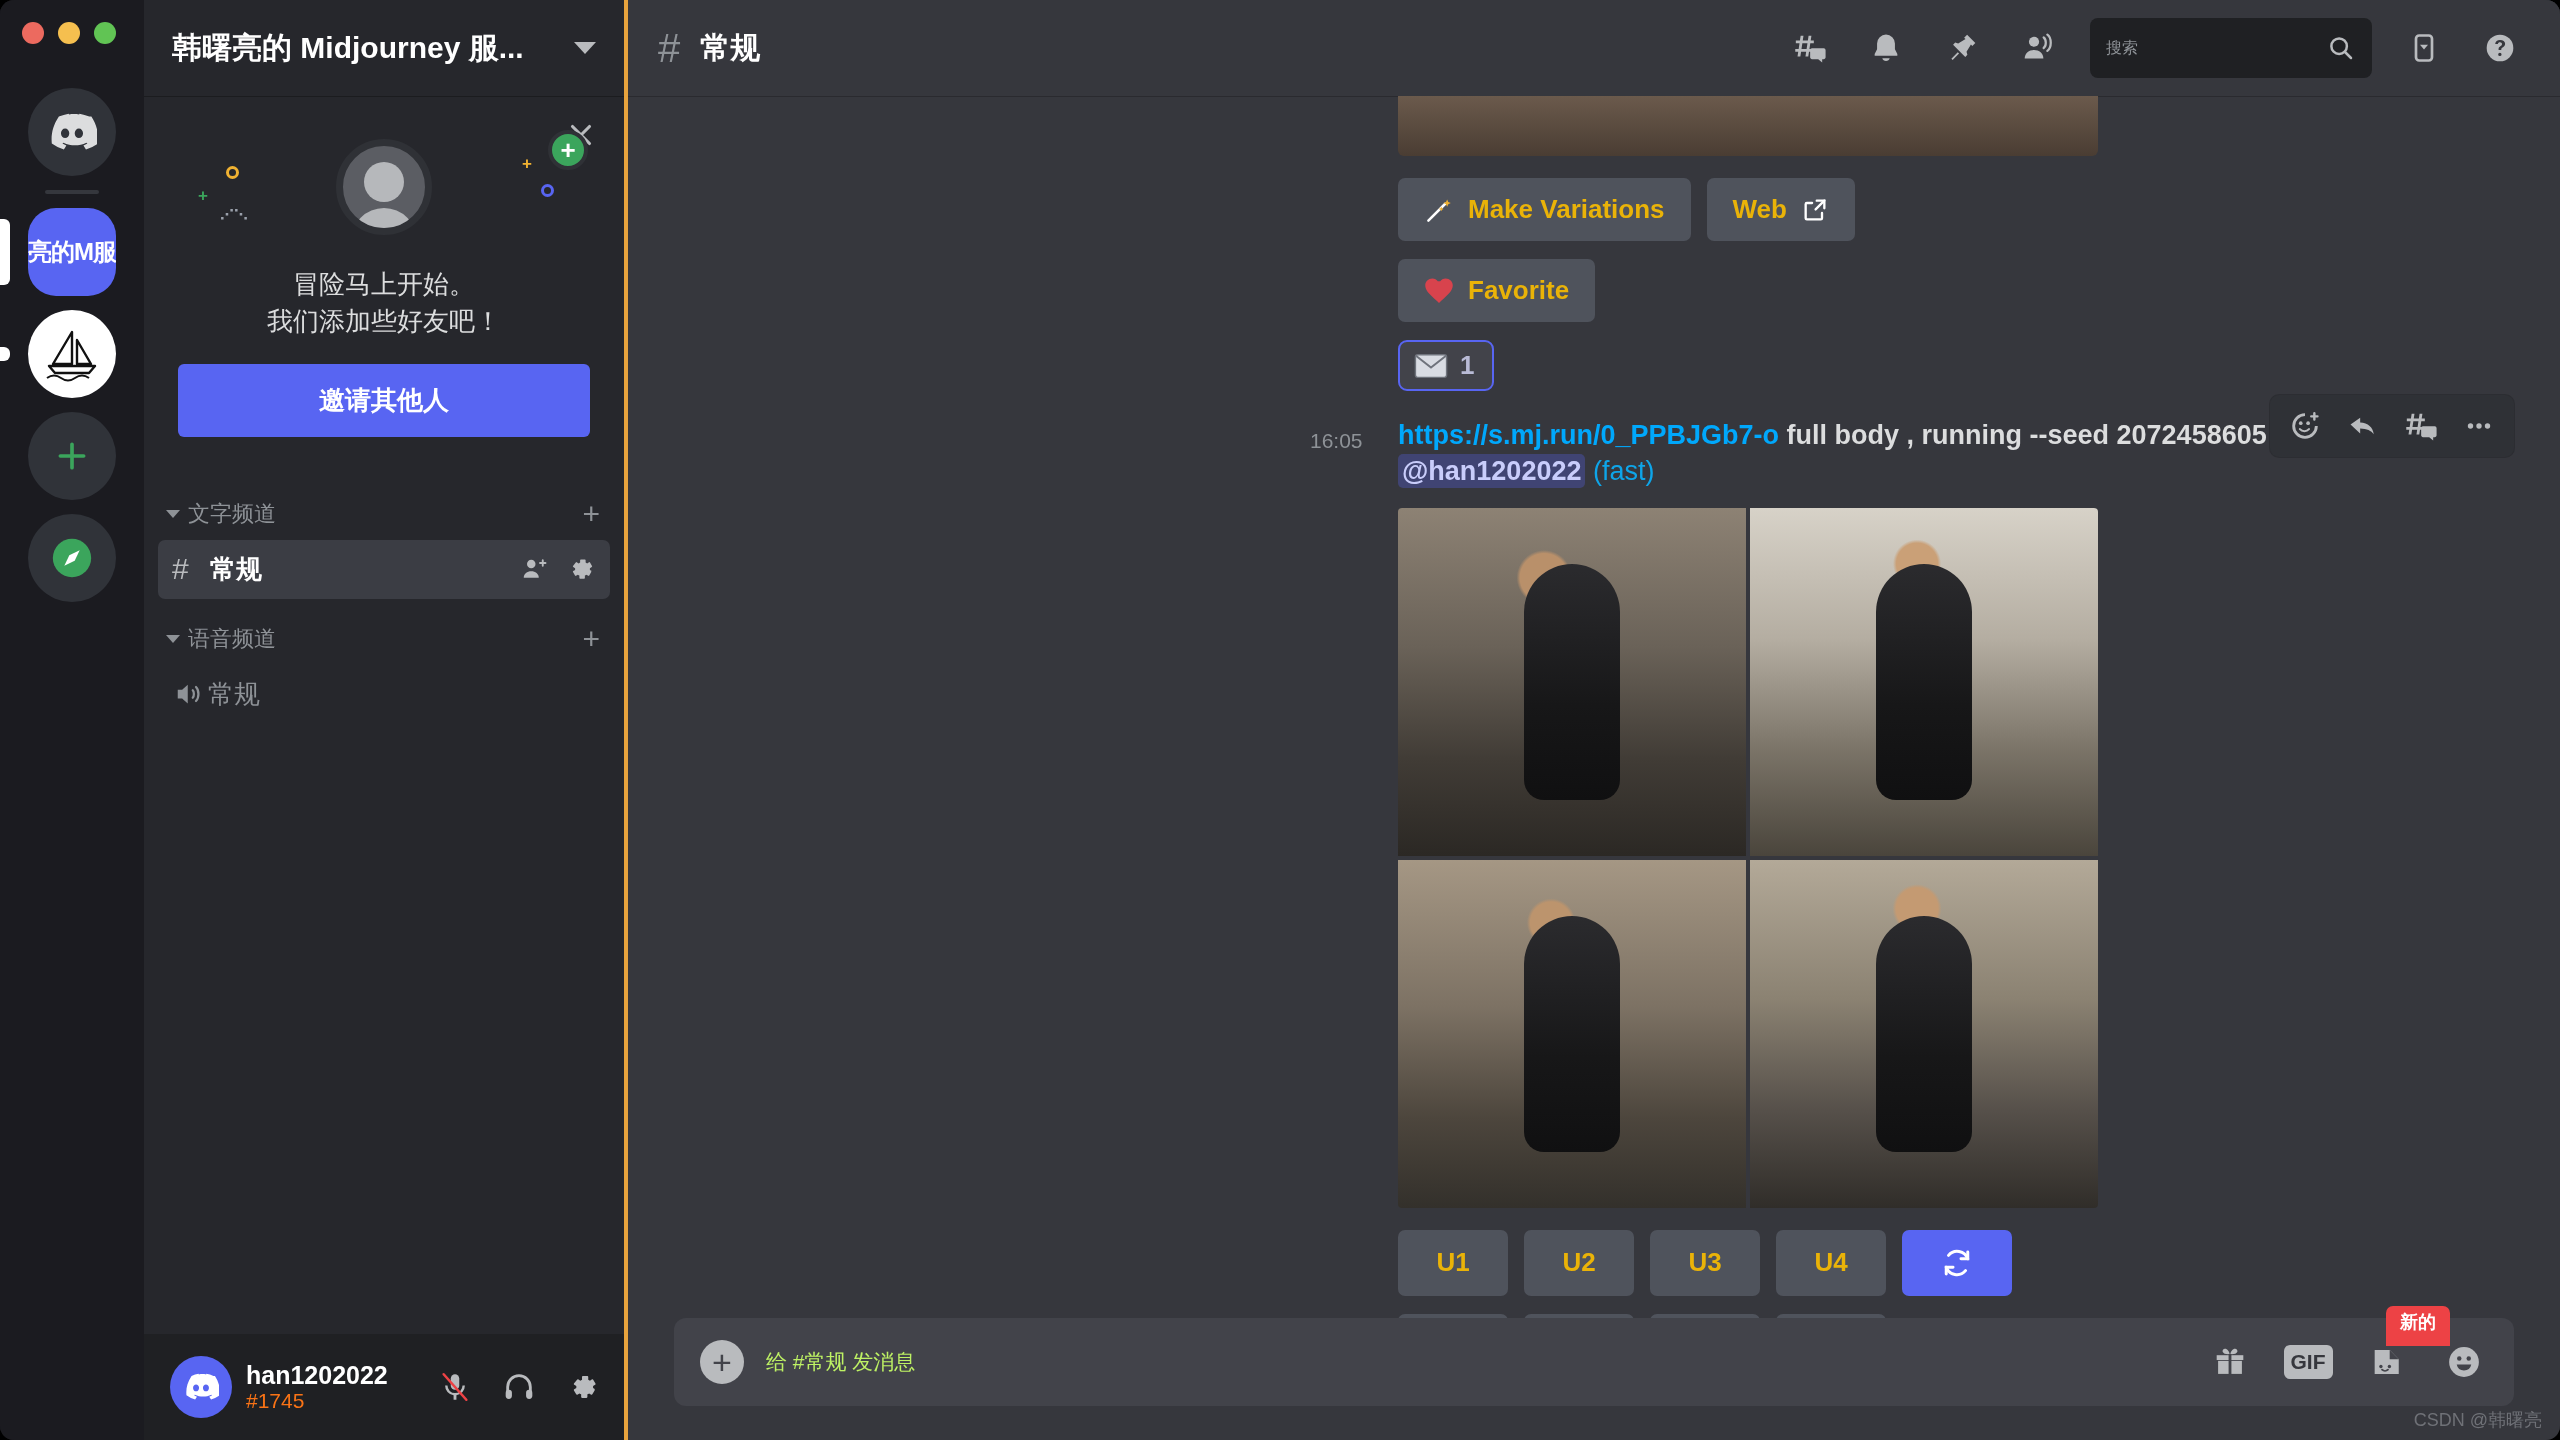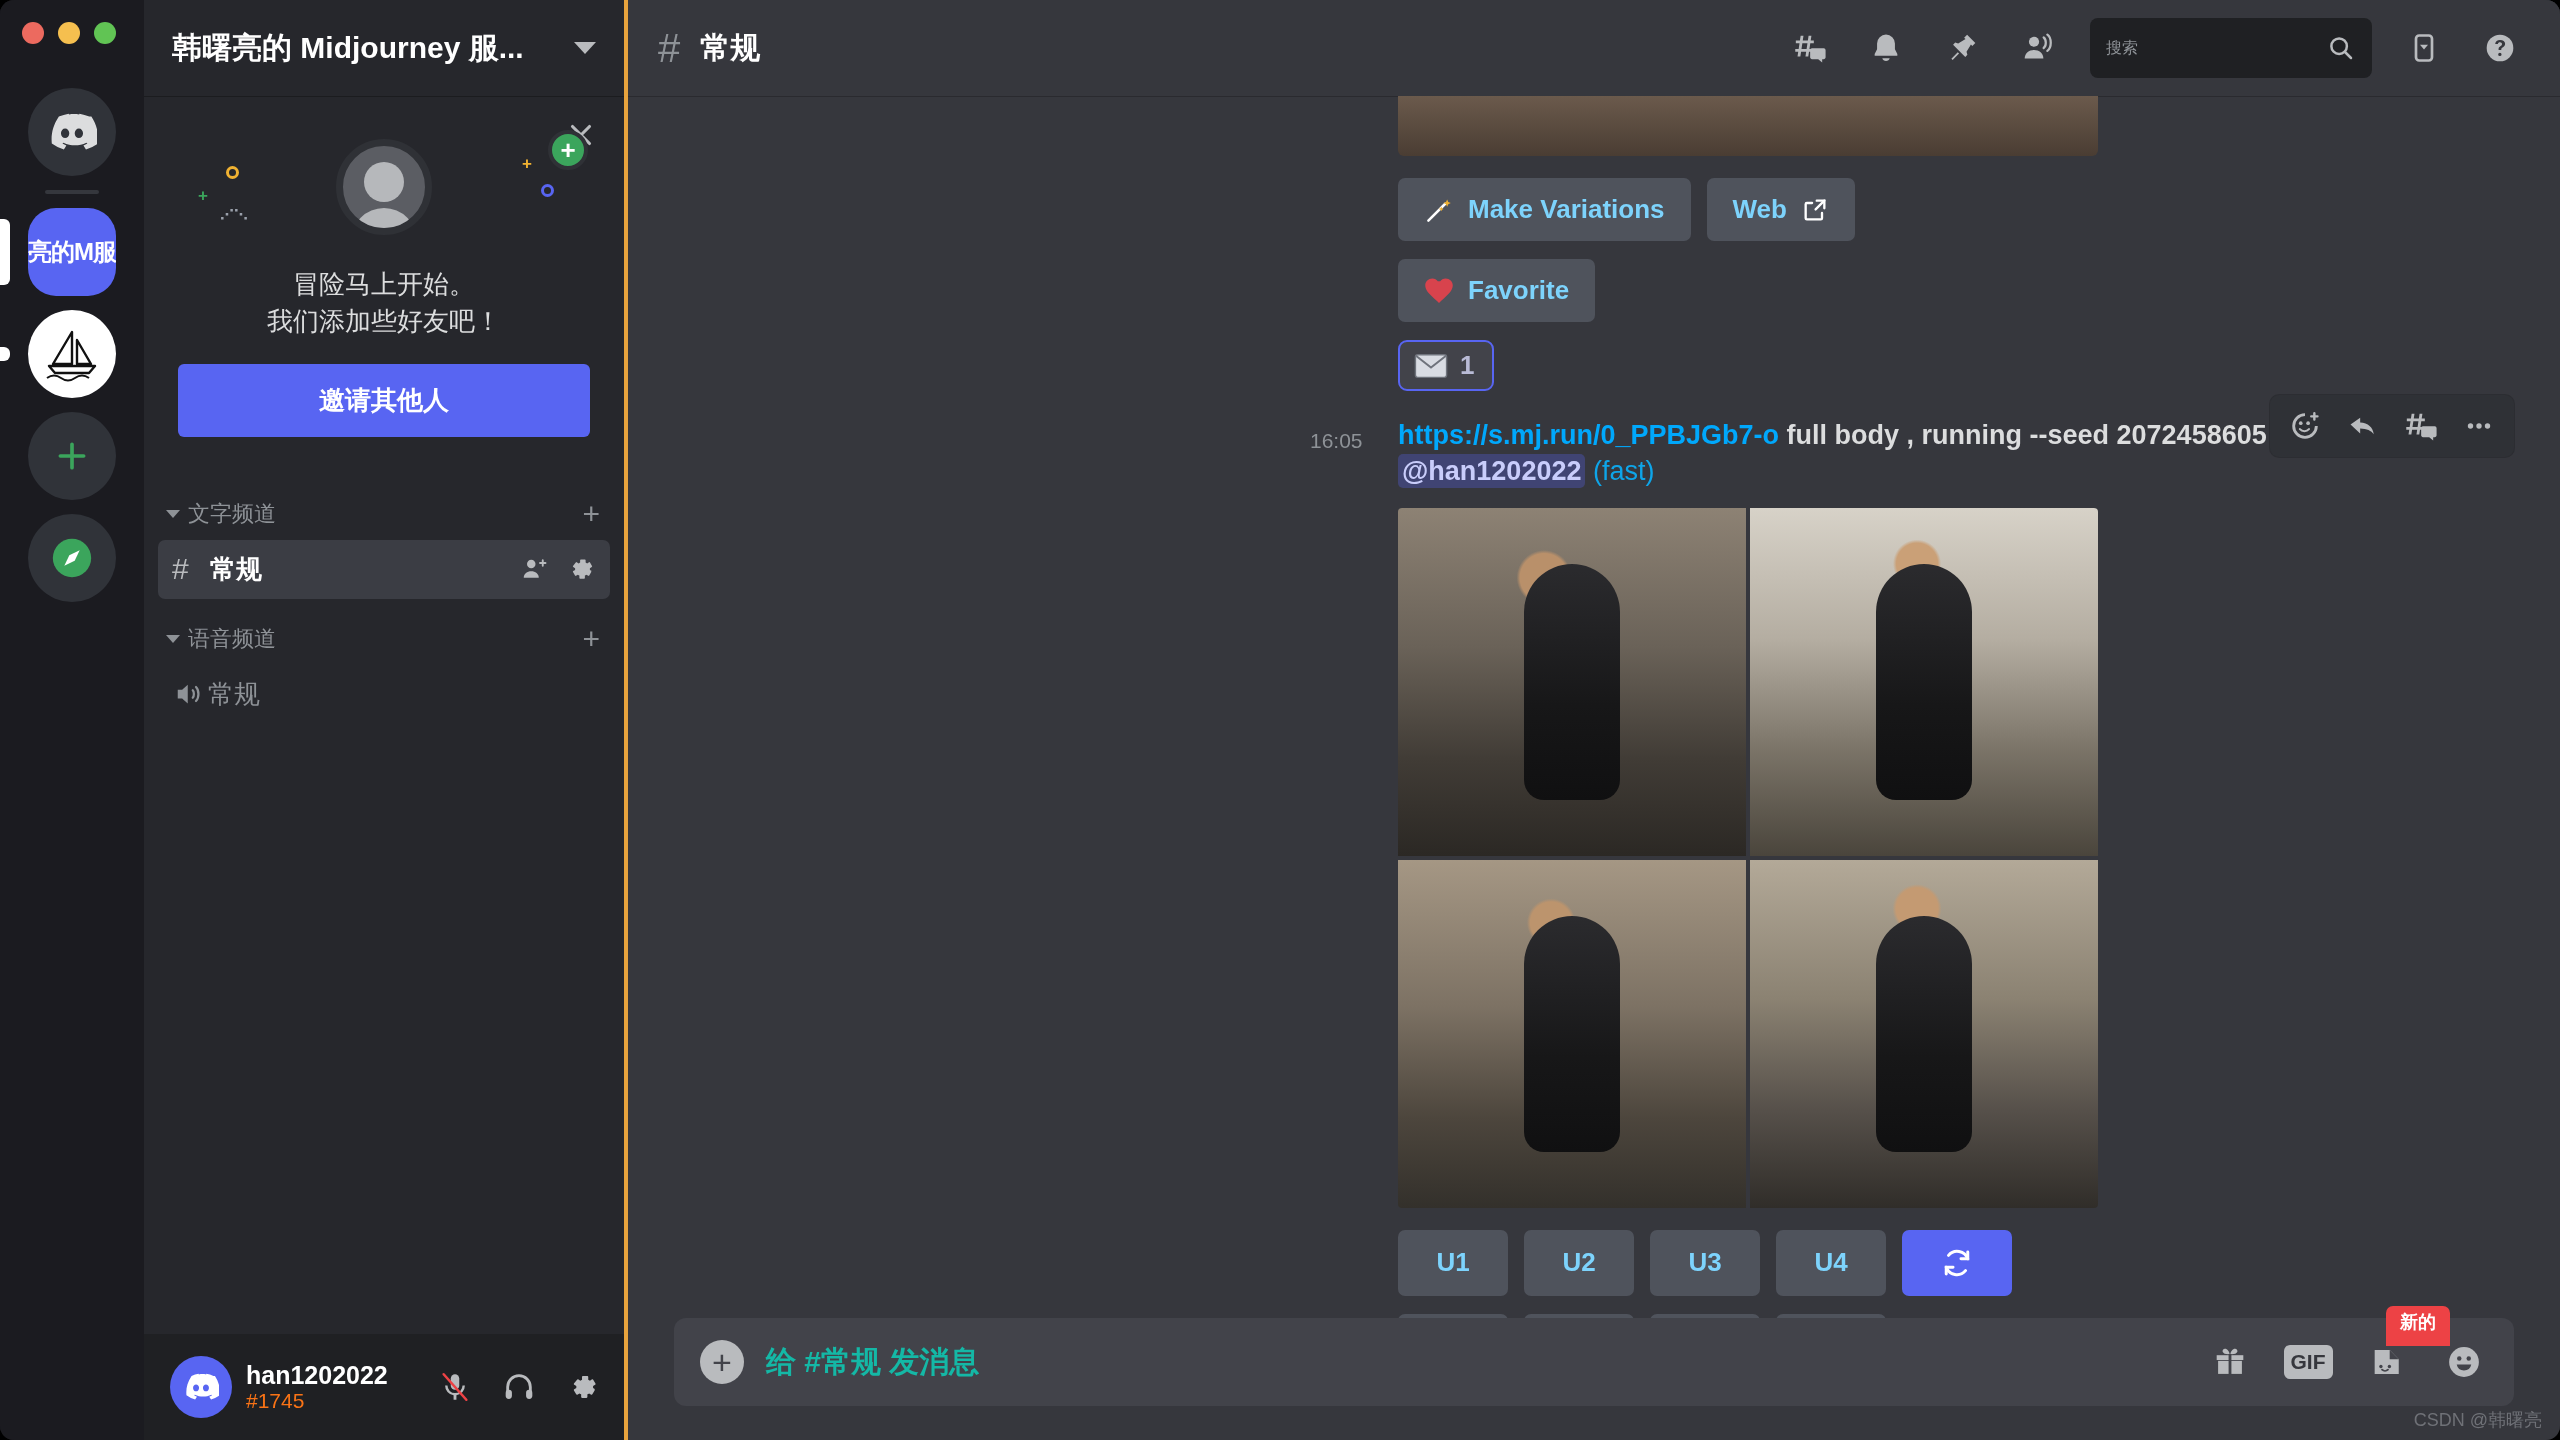--- a/index.html
+++ b/index.html
@@ -217,21 +217,21 @@
   .search-ph { flex: 1; color: #8e9297; font-size: 16px; }
 
   .msgs { flex: 1; overflow: hidden; position: relative; padding: 0 0 10px 0;}
   .img-top {
     width: 700px; height: 60px; margin: 0 0 22px 770px;
     background: linear-gradient(180deg,#6b5a4c 0%,#4a3d33 100%);
     border-radius: 0 0 6px 6px;
   }
   .btn-row { display: flex; gap: 16px; padding-left: 770px; margin-bottom: 18px; }
   .mj-btn {
-    background: #4f535c; color: #7dd3fc;
+    background: #4f535c; color: #eab308;
     border-radius: 7px; border: none;
     font-family: inherit; font-size: 26px; font-weight: 600;
     padding: 16px 26px; cursor: pointer;
     display: flex; align-items: center; gap: 14px;
     min-width: 110px; justify-content: center;
   }
   .mj-btn.primary { background: #5865f2; }
   .reaction {
     display: inline-flex; align-items: center; gap: 12px;
     background: #42434a; border: 2px solid #5865f2;
@@ -301,21 +301,21 @@
     background: #42434a; border-radius: 12px;
     height: 88px; display: flex; align-items: center;
     padding: 0 22px 0 26px; gap: 22px;
   }
   .plus-circle {
     width: 44px; height: 44px; border-radius: 50%;
     background: #b9bbbe; color: #42434a;
     display: flex; align-items: center; justify-content: center;
     font-size: 34px; font-weight: 400; line-height: 1; cursor: pointer;
   }
-  .composer-ph { flex: 1; color: #14b8a6; font-size: 30px; font-weight: bold; }
+  .composer-ph { flex: 1; color: #bef264; font-size: 21px; }
   .composer-ico {
     width: 56px; height: 56px; display: flex; align-items: center; justify-content: center;
     color: #b9bbbe; cursor: pointer;
   }
   .gif-chip {
     background: #b9bbbe; color: #36373d;
     font-size: 21px; font-weight: 700;
     border-radius: 6px; padding: 5px 7px;
   }
   .new-badge {

